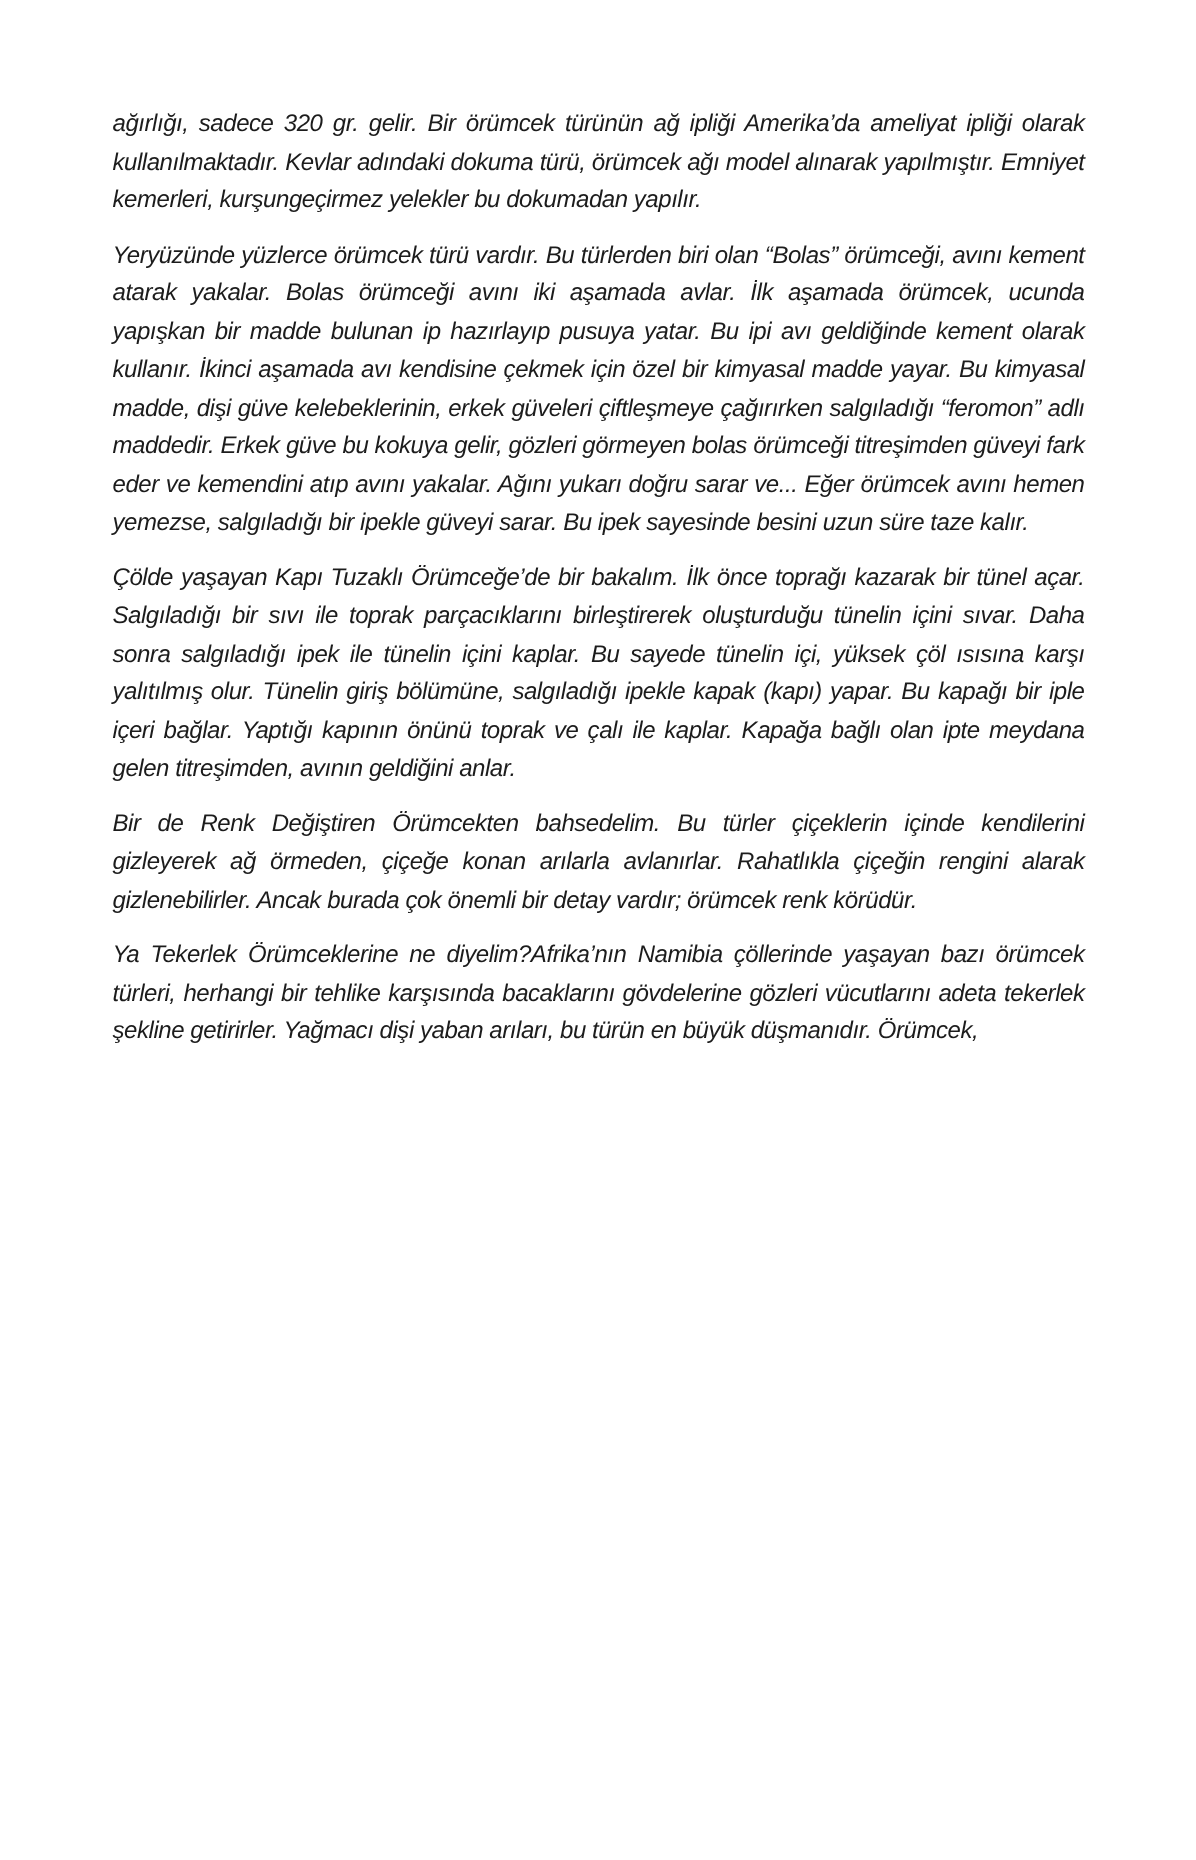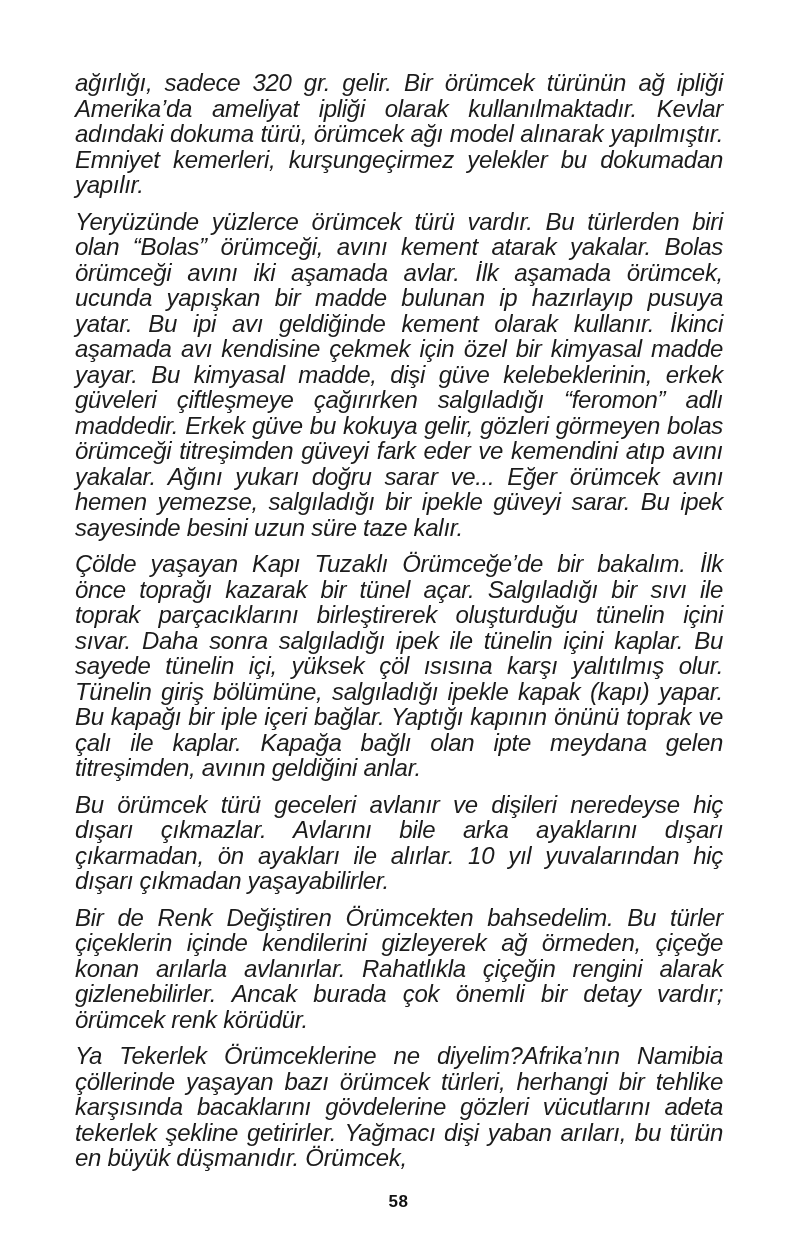--- a/index.html
+++ b/index.html
@@ -16,21 +16,21 @@
     font-family: "Liberation Sans", sans-serif;
   }
   .content {
     position: absolute;
     left: 75px;
     top: 70px;
     width: 648px;
   }
   .content p {
     margin: 0 0 11px 0;
-    font-size: 24px;
+    font-size: 16px;
     line-height: 25.5px;
     font-style: italic;
     font-weight: 400;
     letter-spacing: -0.3px;
     color: #1c1c1c;
     text-align: justify;
     text-justify: inter-word;
   }
   .content p:last-child {
     margin-bottom: 0;
@@ -49,18 +49,16 @@
   }
 </style>
 </head>
 <body>
 
 <div class="page">
   <div class="content">
     <p>ağırlığı, sadece 320 gr. gelir. Bir örümcek türünün ağ ipliği Amerika’da ameliyat ipliği olarak kullanılmaktadır. Kevlar adındaki dokuma türü, örümcek ağı model alınarak yapılmıştır. Emniyet kemerleri, kurşungeçirmez yelekler bu dokumadan yapılır.</p>
     <p>Yeryüzünde yüzlerce örümcek türü vardır. Bu türlerden biri olan “Bolas” örümceği, avını kement atarak yakalar. Bolas örümceği avını iki aşamada avlar. İlk aşamada örümcek, ucunda yapışkan bir madde bulunan ip hazırlayıp pusuya yatar. Bu ipi avı geldiğinde kement olarak kullanır. İkinci aşamada avı kendisine çekmek için özel bir kimyasal madde yayar. Bu kimyasal madde, dişi güve kelebeklerinin, erkek güveleri çiftleşmeye çağırırken salgıladığı “feromon” adlı maddedir. Erkek güve bu kokuya gelir, gözleri görmeyen bolas örümceği titreşimden güveyi fark eder ve kemendini atıp avını yakalar. Ağını yukarı doğru sarar ve... Eğer örümcek avını hemen yemezse, salgıladığı bir ipekle güveyi sarar. Bu ipek sayesinde besini uzun süre taze kalır.</p>
     <p>Çölde yaşayan Kapı Tuzaklı Örümceğe’de bir bakalım. İlk önce toprağı kazarak bir tünel açar. Salgıladığı bir sıvı ile toprak parçacıklarını birleştirerek oluşturduğu tünelin içini sıvar. Daha sonra salgıladığı ipek ile tünelin içini kaplar. Bu sayede tünelin içi, yüksek çöl ısısına karşı yalıtılmış olur. Tünelin giriş bölümüne, salgıladığı ipekle kapak (kapı) yapar. Bu kapağı bir iple içeri bağlar. Yaptığı kapının önünü toprak ve çalı ile kaplar. Kapağa bağlı olan ipte meydana gelen titreşimden, avının geldiğini anlar.</p>
-    <p>Bu örümcek türü geceleri avlanır ve dişileri neredeyse hiç dışarı çıkmazlar. Avlarını bile arka ayaklarını dışarı çıkarmadan, ön ayakları ile alırlar. 10 yıl yuvalarından hiç dışarı çıkmadan yaşayabilirler.</p>
     <p>Bir de Renk Değiştiren Örümcekten bahsedelim. Bu türler çiçeklerin içinde kendilerini gizleyerek ağ örmeden, çiçeğe konan arılarla avlanırlar. Rahatlıkla çiçeğin rengini alarak gizlenebilirler. Ancak burada çok önemli bir detay vardır; örümcek renk körüdür.</p>
     <p>Ya Tekerlek Örümceklerine ne diyelim?Afrika’nın Namibia çöllerinde yaşayan bazı örümcek türleri, herhangi bir tehlike karşısında bacaklarını gövdelerine gözleri vücutlarını adeta tekerlek şekline getirirler. Yağmacı dişi yaban arıları, bu türün en büyük düşmanıdır. Örümcek,</p>
   </div>
-  <div class="page-number">58</div>
 </div>
 
 </body></html>

